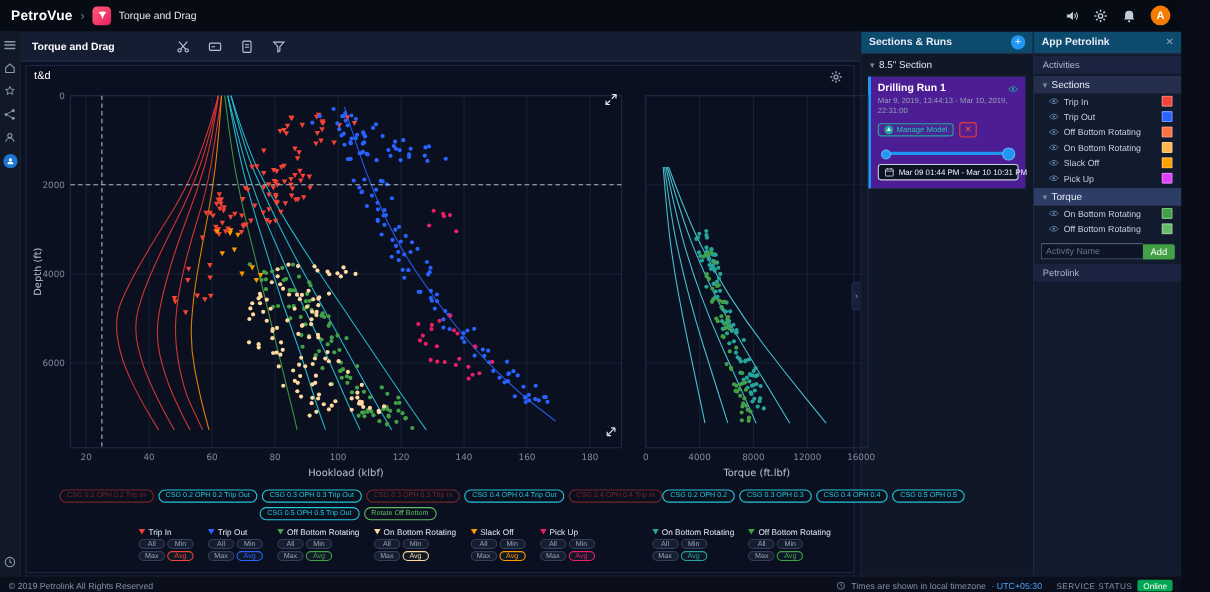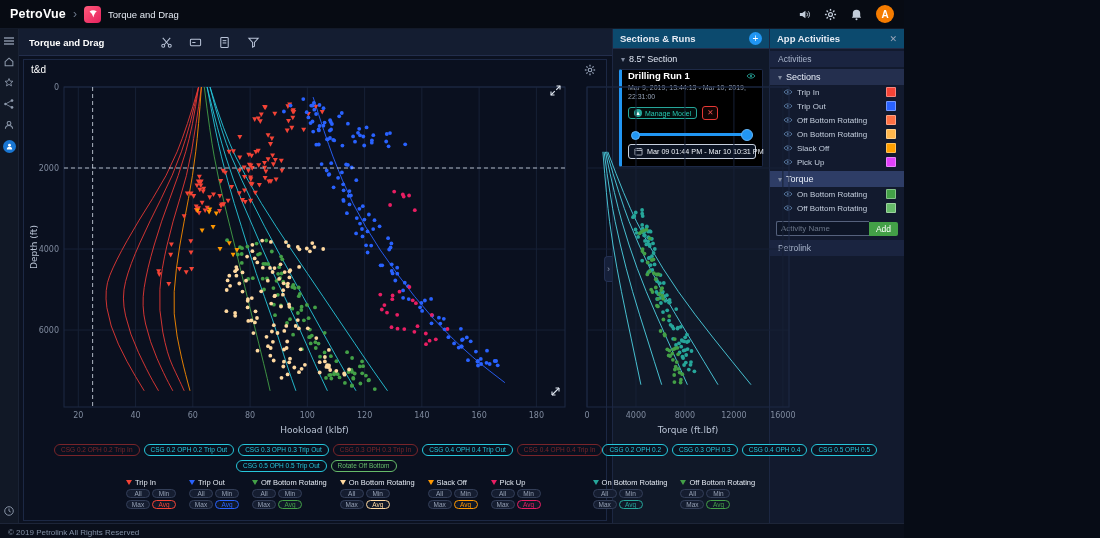--- a/index.html
+++ b/index.html
@@ -1,16 +1,16 @@
 <!DOCTYPE html>
 <html><head>
 <meta charset="utf-8">
 <style>
   html,body{margin:0;padding:0;background:#070c16;font-family:"Liberation Sans","DejaVu Sans",sans-serif;}
-  .app{position:relative;width:904px;height:538px;background:#0a0f1c;overflow:hidden;}
+  .app{position:relative;width:1074px;height:538px;background:#0a0f1c;overflow:hidden;}
   svg text{font-family:"DejaVu Sans",sans-serif;}
   button{font-family:inherit;cursor:pointer;}
 
   
   .navbar{height:28px;background:#070b13;display:flex;align-items:center;justify-content:space-between;padding:0 10px;border-bottom:1px solid #131a29;}
   .nav-left{display:flex;align-items:center;gap:7px;}
   .brand{font-size:12.5px;font-weight:bold;color:#ffffff;letter-spacing:.2px;}
   .crumb-sep{color:#6b7689;font-size:12px;}
   .app-badge{width:17px;height:17px;border-radius:4px;background:linear-gradient(135deg,#ff5a7a,#e5215e);display:flex;align-items:center;justify-content:center;}
   .nav-title{font-size:9.5px;color:#e4eaf3;}
@@ -67,21 +67,21 @@
   .collapse-handle{position:absolute;right:0;top:46%;width:8px;height:26px;background:#16203a;border:1px solid #243052;border-right:none;border-radius:4px 0 0 4px;color:#8a94a8;font-size:9px;display:flex;align-items:center;justify-content:center;padding:0;}
 
   
   .sections{width:156px;flex:0 0 156px;background:#101828;border-left:1px solid #1c2742;display:flex;flex-direction:column;}
   .panel-head{height:19px;background:#0c4a6e;border-bottom:1px solid #222d4a;display:flex;align-items:center;justify-content:space-between;padding:0 7px;}
   .panel-head .ph-title{font-size:9.5px;font-weight:bold;color:#e6ebf4;}
   .add-btn{width:13px;height:13px;border-radius:50%;background:#2196f3;color:#fff;border:none;font-size:10px;line-height:11px;padding:0;display:flex;align-items:center;justify-content:center;}
   .section-row{display:flex;align-items:center;gap:4px;padding:5px 8px 3px;}
   .caret{color:#7f8a9e;font-size:8px;}
   .section-label{font-size:9px;color:#dfe6f2;}
-  .run-card{margin:2px 6px;background:#000000;border:1px solid #1d2946;border-left:3px solid #2196f3;border-radius:2px;padding:0 6px 7px;}
+  .run-card{margin:2px 6px;background:#4c1d95;border:1px solid #1d2946;border-left:3px solid #2196f3;border-radius:2px;padding:5px 6px 7px;}
   .run-top{display:flex;align-items:center;justify-content:space-between;}
   .run-name{font-size:9.5px;font-weight:bold;color:#ffffff;}
   .run-eye{color:#26a69a;display:flex;}
   .run-eye svg{width:10px;height:8px;}
   .run-range{font-size:7px;color:#93a0b4;margin-top:2px;line-height:1.3;}
   .run-actions{display:flex;align-items:center;gap:5px;margin-top:5px;}
   .mm-btn{display:flex;align-items:center;gap:3px;border:1px solid #26a69a;color:#26c6b0;background:rgba(38,166,154,.08);font-size:7px;padding:1px 5px;border-radius:3px;}
   .mm-ico{width:8px;height:8px;border-radius:50%;background:#26a69a;display:inline-flex;align-items:center;justify-content:center;color:#fff;font-size:6px;line-height:8px;}
   .del-btn{border:1px solid #e53935;color:#ef5350;background:rgba(229,57,53,.08);font-size:7.5px;width:16px;height:14px;border-radius:3px;padding:0;line-height:12px;}
   .slider{position:relative;height:14px;margin:7px 3px 3px;}
@@ -1193,21 +1193,21 @@
                   <line x1="9.5" y1="1.5" x2="9.5" y2="3.5"></line>
                 </svg>
             </span>
             <span class="date-text">Mar 09 01:44 PM - Mar 10 10:31 PM</span>
           </div>
         </div>
       </aside>
 
       <aside class="appprops">
         <div class="panel-head">
-          <span class="ph-title">App Activities</span>
+          <span class="ph-title">App Petrolink</span>
           <button class="close-btn">✕</button>
         </div>
         <div class="strip">Activities</div>
         <div id="activities-tree">
             <div class="tree-group">
               <span class="caret">▾</span>
               <span class="tg-name">Sections</span>
             </div>
             <div class="tree-item">
               <svg class="eye" viewBox="0 0 10 8">
@@ -1283,15 +1283,27 @@
           <button class="add-activity">Add</button>
         </div>
         <div class="strip">Petrolink</div>
       </aside>
 
     </div>
   </div>
 
   <footer class="statusbar">
     <span class="copy">© 2019 Petrolink All Rights Reserved</span>
+    <div class="sb-right">
+      <span class="sb-ico">
+        <svg viewBox="0 0 14 14">
+            <circle cx="7" cy="7" r="5" fill="none" stroke="currentColor" stroke-width="1.2"></circle>
+            <path d="M7,4 v3 l2,1.2" fill="none" stroke="currentColor" stroke-width="1.2"></path>
+          </svg>
+      </span>
+      <span class="tz-note">Times are shown in local timezone</span>
+      <span class="utc">· UTC+05:30</span>
+      <span class="svc-label">SERVICE STATUS</span>
+      <span class="online-badge">Online</span>
+    </div>
   </footer>
 
 </div>
 
 </body></html>

